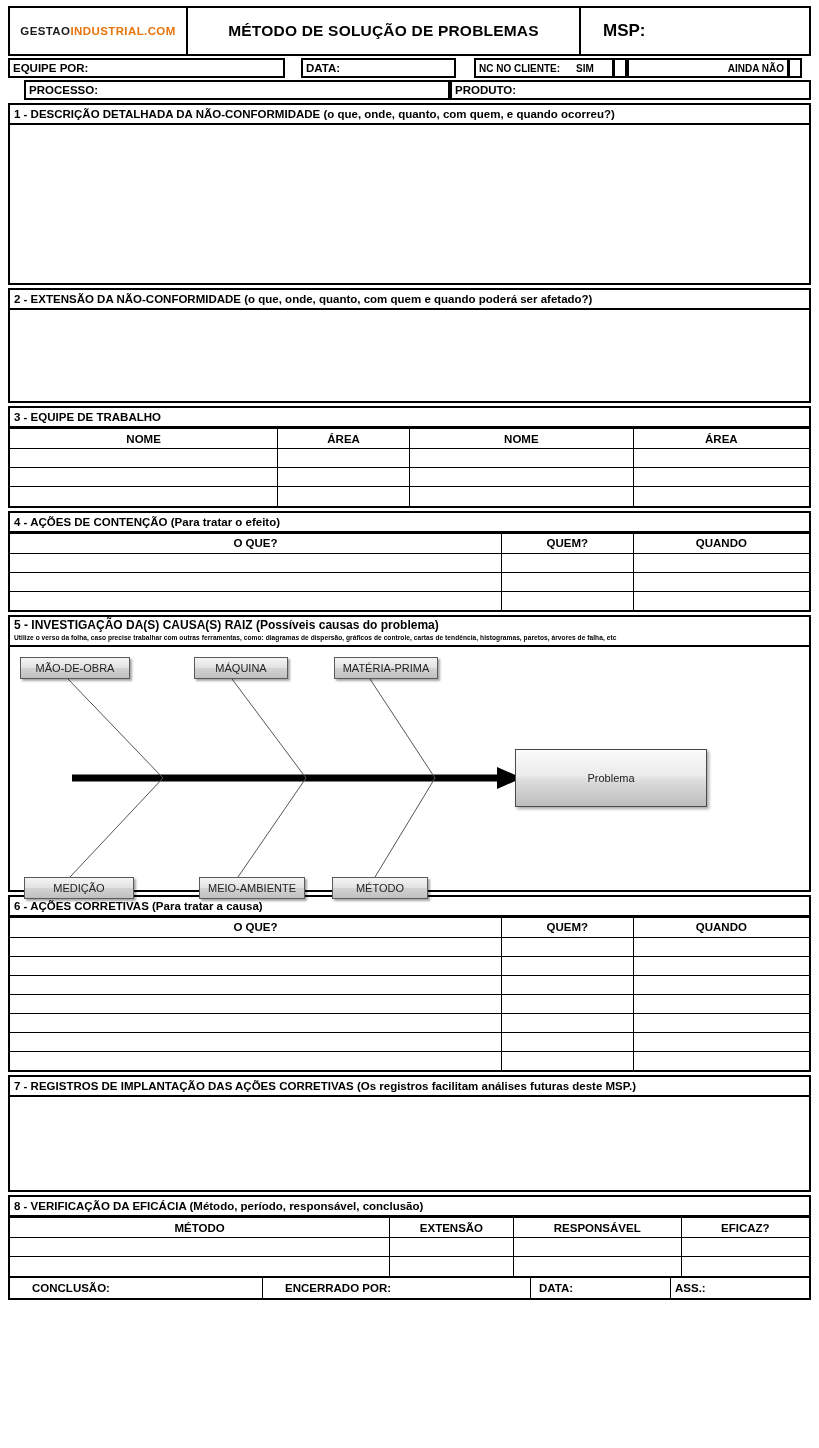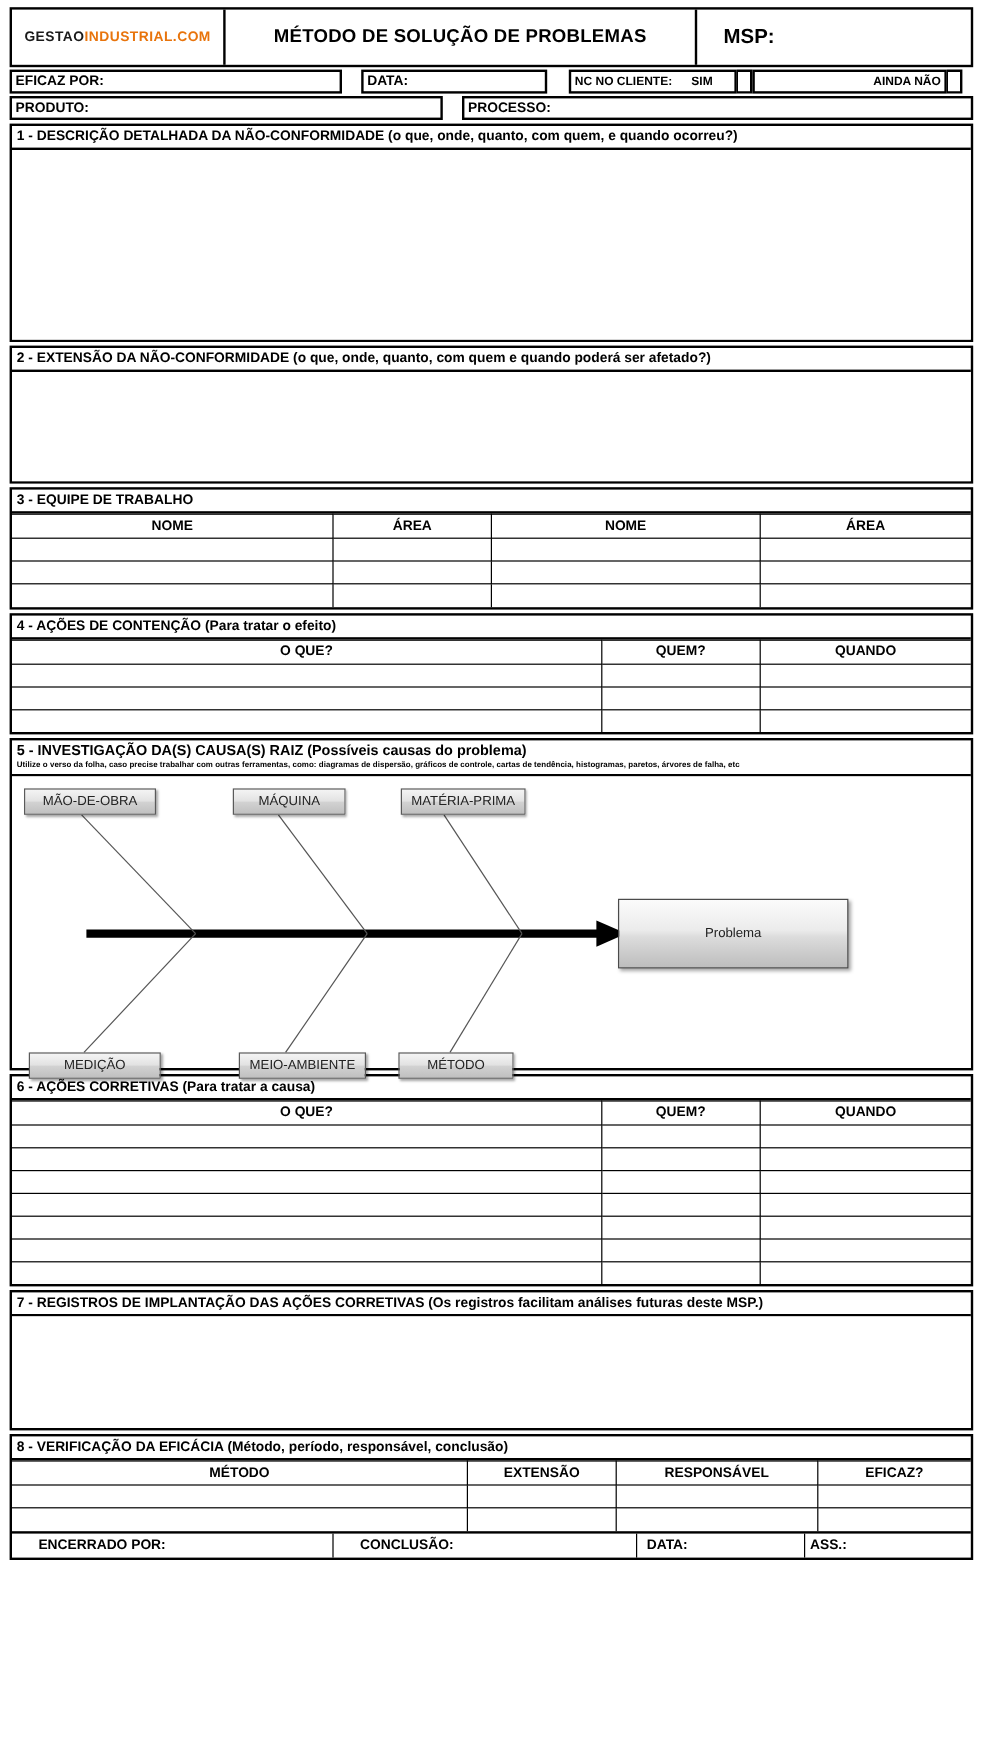--- a/index.html
+++ b/index.html
@@ -181,44 +181,44 @@
       <span class="logo-text"><span class="logo-a">GESTAO</span><span class="logo-b">INDUSTRIAL.COM</span></span>
     </div>
     <div class="hdr-title">MÉTODO DE SOLUÇÃO DE PROBLEMAS</div>
     <div class="hdr-msp">
       <span>MSP:</span>
     </div>
   </div>
 
   <div class="row2">
     <div class="f-cell c-aberto">
-      <span>EFICAZ POR:</span>
+      <span>EQUIPE POR:</span>
     </div>
     <div class="f-cell c-data">
       <span>DATA:</span>
     </div>
     <div class="ncgroup">
       <div class="f-cell c-nc">
         <span class="lbl">NC NO CLIENTE:</span>
         <span class="sim">SIM</span>
       </div>
       <div class="c-box"></div>
       <div class="c-ainda">
         <span>AINDA NÃO</span>
       </div>
       <div class="c-box2"></div>
     </div>
   </div>
 
   <div class="row3">
+    <div class="f-cell c-processo">
+      <span>PROCESSO:</span>
+    </div>
     <div class="f-cell c-produto">
       <span>PRODUTO:</span>
-    </div>
-    <div class="f-cell c-processo">
-      <span>PROCESSO:</span>
     </div>
   </div>
 
   <div class="section">
     <div class="sec-hdr">1 - DESCRIÇÃO DETALHADA DA NÃO-CONFORMIDADE (o que, onde, quanto, com quem, e quando ocorreu?)</div>
     <div class="sec-body-blank" style="height:158px"></div>
   </div>
 
   <div class="section">
     <div class="sec-hdr">2 - EXTENSÃO DA NÃO-CONFORMIDADE (o que, onde, quanto, com quem e quando poderá ser afetado?)</div>
@@ -388,26 +388,26 @@
           </tr>
       <tr>
             <td class="datacell"></td>
             <td class="datacell"></td>
             <td class="datacell"></td>
             <td class="datacell"></td>
           </tr>
     </tbody>
       </table>
     <div class="footer-row">
+      <div class="footer-cell fc-conc">
+        <span>CONCLUSÃO:</span>
+      </div>
       <div class="footer-cell fc-enc">
         <span>ENCERRADO POR:</span>
       </div>
-      <div class="footer-cell fc-conc">
-        <span>CONCLUSÃO:</span>
-      </div>
       <div class="footer-cell fc-data">
         <span>DATA:</span>
       </div>
       <div class="footer-cell fc-ass">
         <span>ASS.:</span>
       </div>
     </div>
   </div>
 
 </div>

